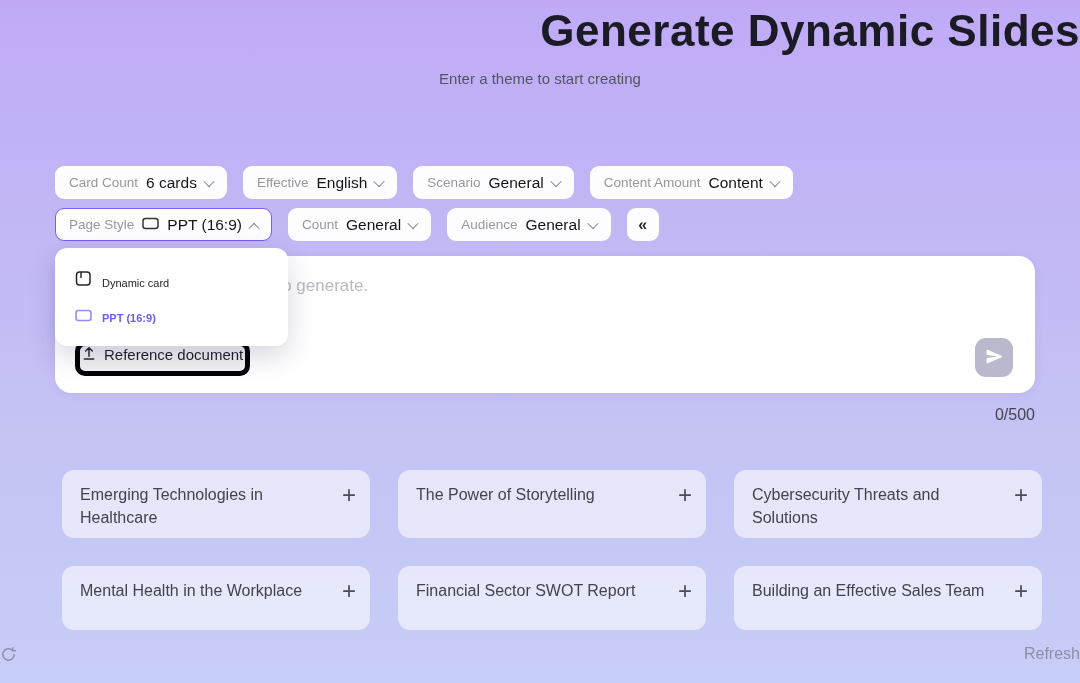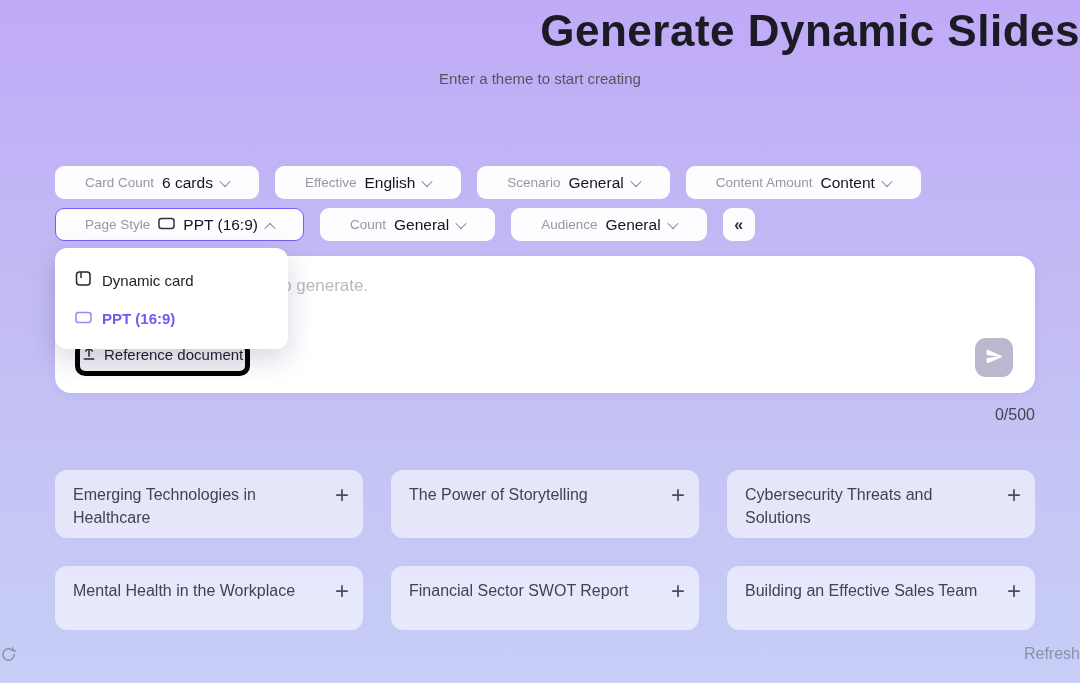--- a/index.html
+++ b/index.html
@@ -28,21 +28,21 @@
     font-size: 15px;
     color: #55555f;
   }
 
   
   .filters { position: absolute; left: 55px; top: 166px; width: 980px; }
   .filter-row { display: flex; gap: 16px; align-items: center; }
   .filter-row + .filter-row { margin-top: 9px; }
   .pill {
     display: inline-flex; align-items: center; gap: 8px;
-    height: 33px; padding: 0 29px;
+    height: 33px; padding: 0 13px;
     background: #fdfdff; border: 1.5px solid transparent; border-radius: 9px;
     cursor: pointer; white-space: nowrap;
   }
   .pill .lbl { font-size: 13.5px; color: #97979f; }
   .pill .val { font-size: 15.5px; color: #15151d; }
   .pill.active { border-color: #7a5bf5; }
   .chev { display: inline-block; width: 8px; height: 8px; border-right: 1.6px solid #84848f; border-bottom: 1.6px solid #84848f; transform: rotate(45deg) translate(-1px,-1px); }
   .chev.up { transform: rotate(-135deg) translate(-1px,-1px); margin-top: 4px; }
   .rect-icon { display: inline-block; }
   .collapse-btn {
@@ -82,28 +82,28 @@
   }
 
   
   .dropdown {
     position: absolute; left: 55px; top: 248px; width: 233px;
     background: #ffffff; border-radius: 12px;
     box-shadow: 0 10px 28px rgba(40, 30, 90, 0.18);
     padding: 12px 0; z-index: 10;
   }
   .dropdown-item {
-    display: flex; align-items: center; gap: 10px;
-    padding: 10px 20px; font-size: 15px; color: #1d1d26; cursor: pointer;
+    display: flex; align-items: flex-end; gap: 10px;
+    padding: 10px 20px; font-size: 11px; color: #1d1d26; cursor: pointer;
   }
   .dropdown-item.selected { color: #6e5bf0; font-weight: 700; }
 
   
   .suggestions {
-    position: absolute; left: 55px; top: 470px; width: 980px;
+    position: absolute; left: 62px; top: 470px; width: 980px;
     display: grid; grid-template-columns: repeat(3, 1fr);
     grid-template-rows: 68px 64px; column-gap: 21px; row-gap: 19px; gap: 28px;
   }
   .sugg-card {
     background: rgba(250, 250, 255, 0.62);
     border-radius: 12px; padding: 13px 14px 12px 18px;
     display: flex; justify-content: space-between; gap: 10px;
     cursor: pointer;
   }
   .sugg-card .txt { font-size: 16px; line-height: 23px; color: #43434f; max-width: 252px; }

